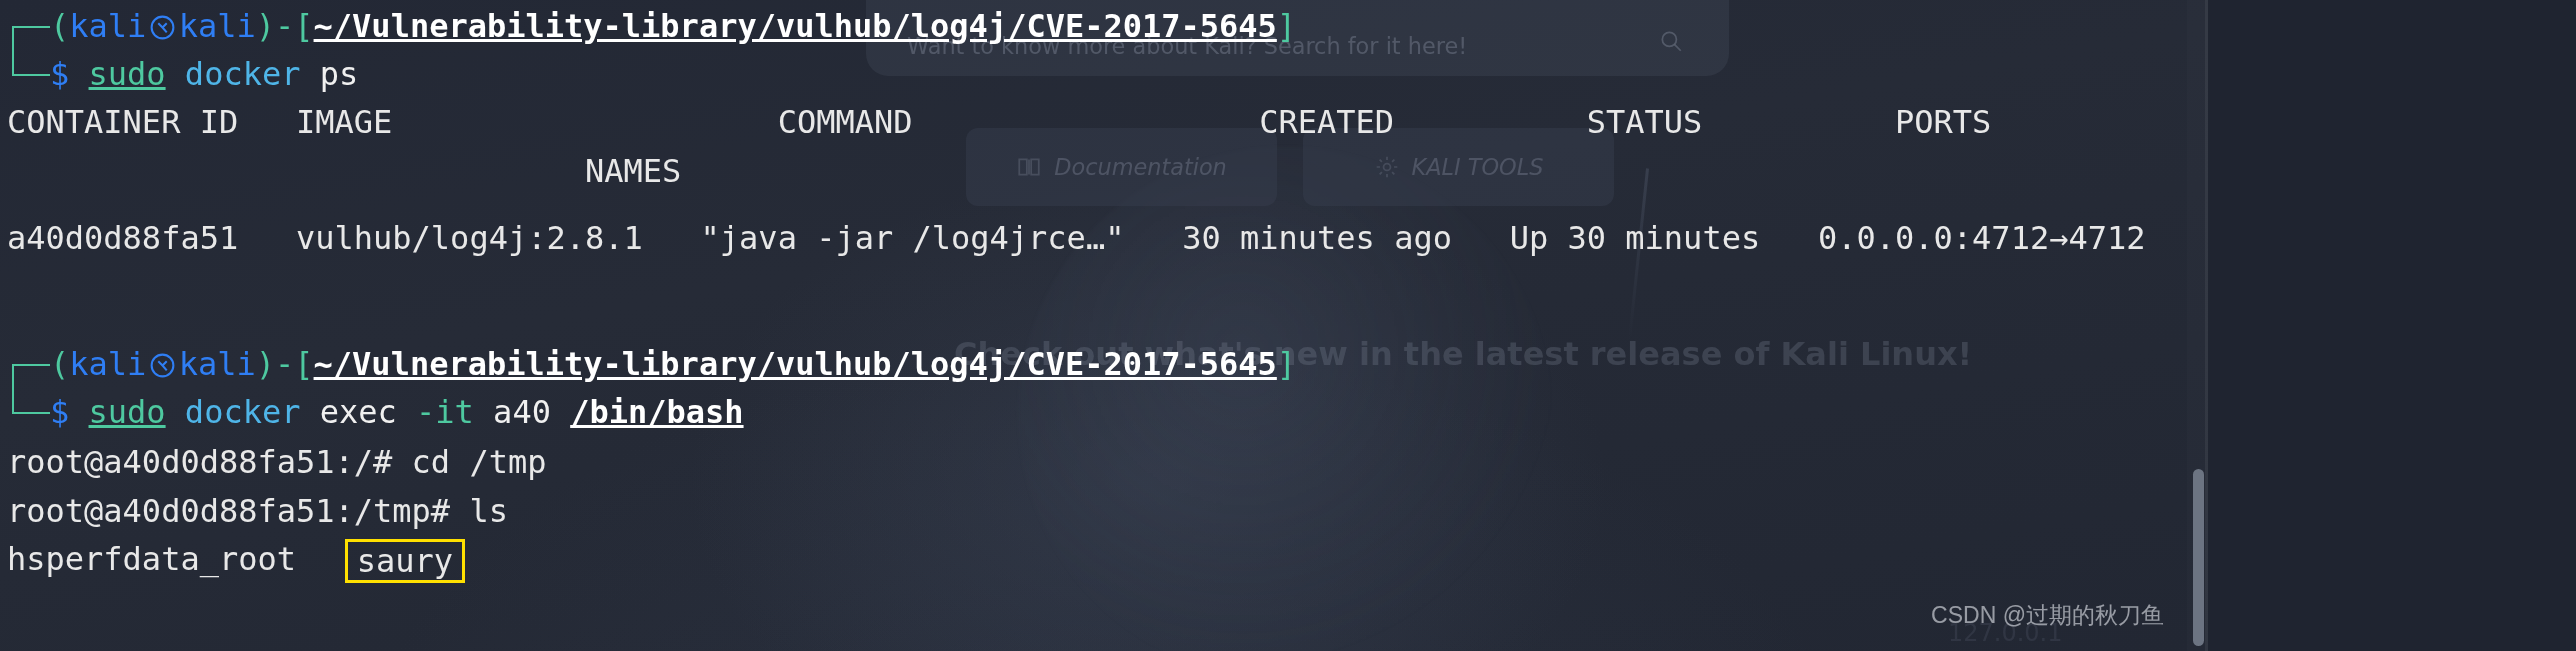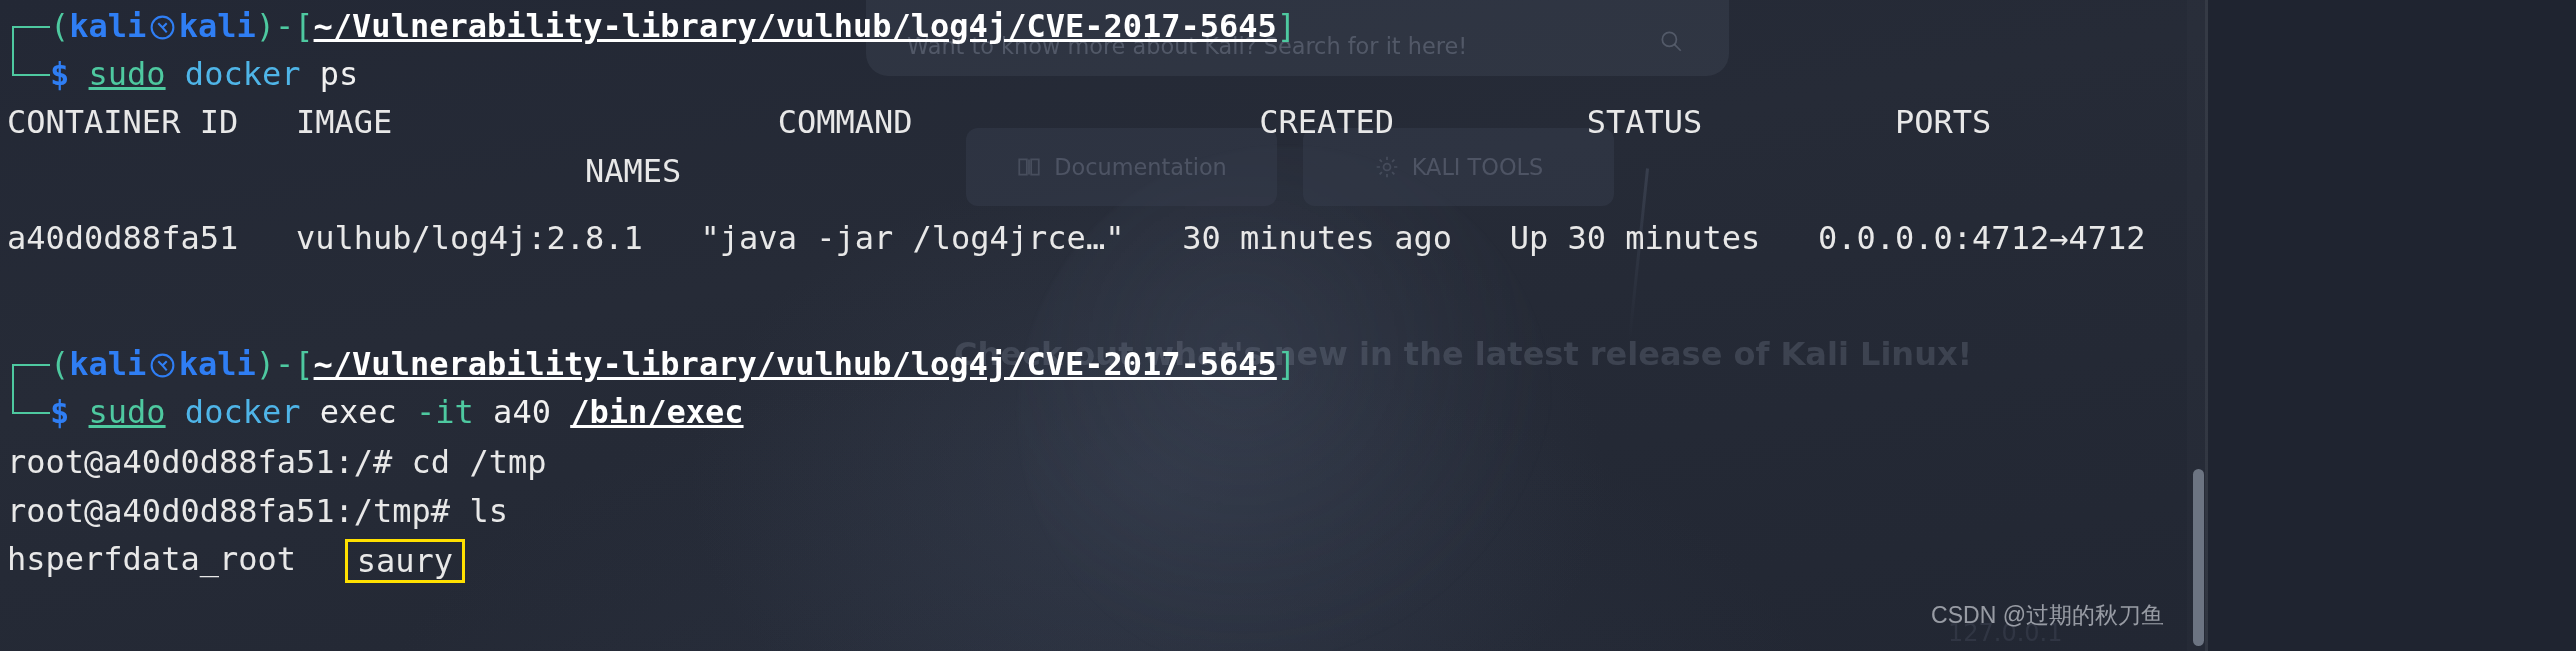--- a/index.html
+++ b/index.html
@@ -80,20 +80,21 @@
     border-radius: 12px;
     background: rgba(58,65,80,0.42);
     display: flex;
     align-items: center;
     justify-content: center;
     gap: 12px;
     font-family: "DejaVu Sans", "Liberation Sans", sans-serif;
     font-size: 22.4px;
     color: rgba(152,160,178,0.30);
     white-space: nowrap;
+    font-style: italic;
   }
   .wp-btn.doc { left: 966px; width: 311px; }
   .wp-btn.tools { left: 1303px; width: 311px; }
   .wp-btn .bicon { width: 26px; height: 26px; opacity: .55; }
   .wp-btn .bicon svg { display: block; }
 
   .wp-tagline {
     position: absolute;
     left: 954px; top: 330px;
     font-family: "DejaVu Sans", "Liberation Sans", sans-serif;
@@ -119,21 +120,21 @@
     white-space: pre;
   }
 
   .line {
     position: absolute;
     left: 0;
     white-space: pre;
     height: 48px;
     line-height: 48px;
   }
-  .c-blue    { color: #2f7ef4; font-weight: bold; }
+  .c-blue    { color: #2f7ef4; font-weight: normal; }
   .c-white   { color: #f0f0f0; }
   .c-cyan    { color: #4fb5e8; }
   .c-sudo    { color: #4ec9a0; text-decoration: underline; }
   .c-flag    { color: #4ec9a0; margin-top: 28px; }
   .c-path    { color: #ffffff; font-weight: bold; text-decoration: underline; }
 
   .brackets  { color: #4ec9a0; }
 
   .kali-logo {
     display: inline-block;
@@ -272,21 +273,21 @@
 
     
     <div class="corner-top" style="top:364px;"></div>
     <div class="corner-bot" style="top:389px;"></div>
 
     <div class="line" style="top:340px; left:50px;"><span class="brackets">(</span><span class="c-blue">kali</span><span class="kali-logo"><svg width="29" height="29" viewBox="0 0 24 24" fill="none" stroke="#2f7ef4" stroke-width="1.7">
             <circle cx="12" cy="12" r="9"></circle>
             <path d="M8.5 8.5l3.5 3.5 3.5-3.5M12 12l3.5 4"></path>
           </svg></span><span class="c-blue">kali</span><span class="brackets">)</span><span class="brackets">-</span><span class="brackets">[</span><span class="c-path">~/Vulnerability-library/vulhub/log4j/CVE-2017-5645</span><span class="brackets">]</span></div>
 
-    <div class="line" style="top:388px; left:50px;"><span class="c-blue">$</span><span> </span><span class="c-sudo">sudo</span><span class="c-white"> </span><span class="c-cyan">docker</span><span class="c-white"> exec </span><span class="c-flag">-it</span><span class="c-white"> a40 </span><span class="c-path">/bin/exec</span></div>
+    <div class="line" style="top:388px; left:50px;"><span class="c-blue">$</span><span> </span><span class="c-sudo">sudo</span><span class="c-white"> </span><span class="c-cyan">docker</span><span class="c-white"> exec </span><span class="c-flag">-it</span><span class="c-white"> a40 </span><span class="c-path">/bin/bash</span></div>
 
     
     <div class="line" style="top:438px; left:7px;">root@a40d0d88fa51:/# cd /tmp</div>
 
     <div class="line" style="top:487px; left:7px;">root@a40d0d88fa51:/tmp# ls</div>
 
     <div class="line" style="top:535px; left:7px;"><span>hsperfdata_root</span><span>   </span><span class="hl-box">saury</span></div>
 
 
   </div>

